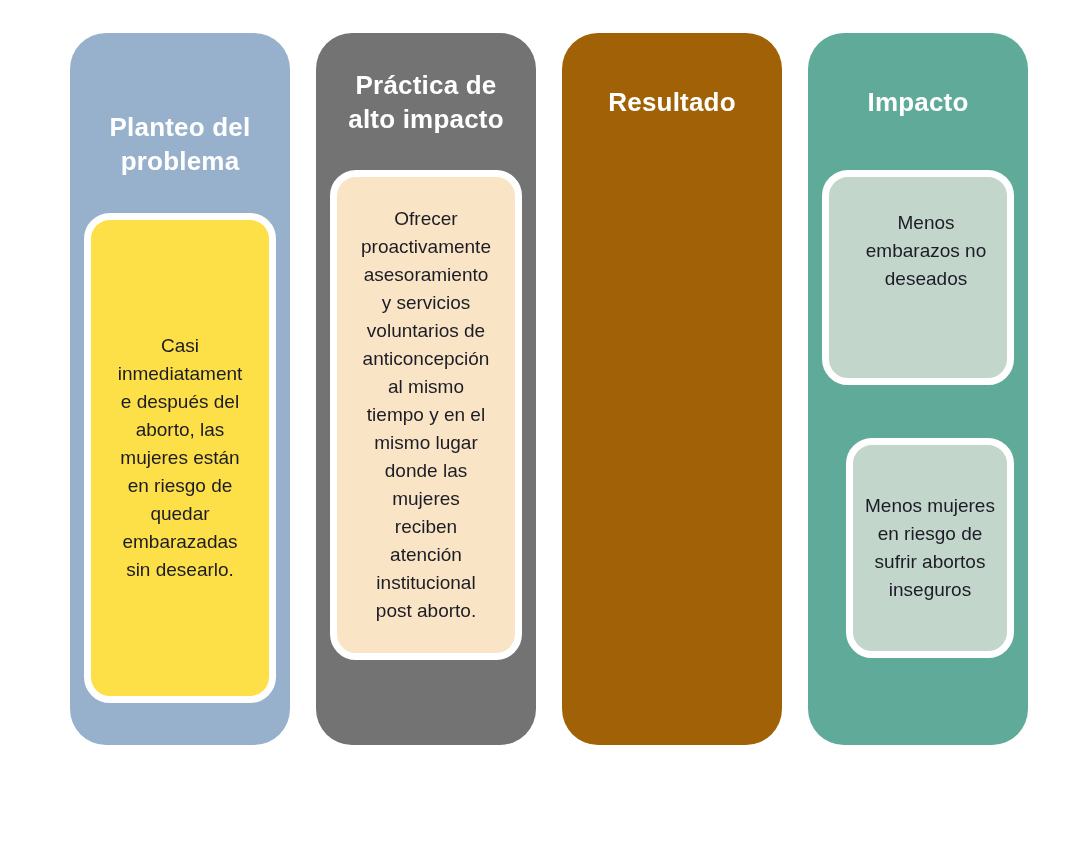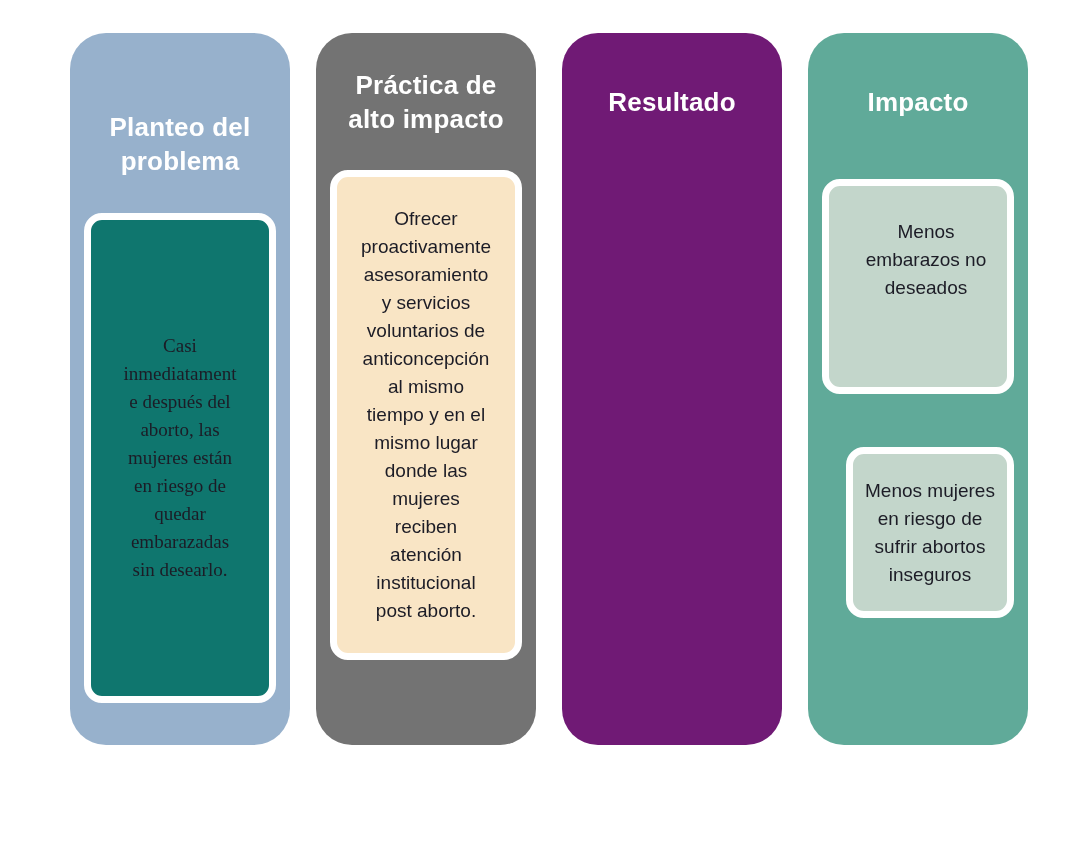--- a/index.html
+++ b/index.html
@@ -44,49 +44,49 @@
     letter-spacing: 0.2px;
   }
   .card-area {
     padding: 0 14px;
     display: flex;
     flex-direction: column;
   }
   .card {
     box-sizing: border-box;
     border: 7px solid #ffffff;
-    border-radius: 18px;
+    border-radius: 26px;
     display: flex;
     align-items: center;
     justify-content: center;
   }
   .card-tall { height: 490px; }
   .card-small-1 { height: 215px; margin-bottom: 53px; align-items: flex-start; }
   .card-small-1 .card-text { padding-top: 32px; padding-left: 16px; }
-  .card-small-2 { height: 171px; margin-left: 24px; }
+  .card-small-2 { height: 220px; margin-left: 24px; }
   .card-text {
     width: 100%;
     text-align: center;
     color: #1c1c26;
     font-size: 19px;
     line-height: 28px;
     white-space: pre-line;
   }
 </style>
 </head>
 <body>
 
 <div class="canvas">
   <div class="columns">
 
     <div class="column" style="background-color: rgb(151, 177, 204); justify-content: center;">
       <div class="col-header">Planteo del
 problema</div>
       <div class="card-area">
-        <div class="card card-tall" style="background-color: #0f766e; font-family: Liberation Serif, serif;">
+        <div class="card card-tall" style="background-color: #fde047;">
           <div class="card-text">Casi
 inmediatament
 e después del
 aborto, las
 mujeres están
 en riesgo de
 quedar
 embarazadas
 sin desearlo.</div>
         </div>
@@ -110,25 +110,25 @@
 donde las
 mujeres
 reciben
 atención
 institucional
 post aborto.</div>
         </div>
       </div>
     </div>
 
-    <div class="column" style="background-color: #701a75;">
+    <div class="column" style="background-color: #a16207;">
       <div class="col-header">Resultado</div>
     </div>
 
-    <div class="column" style="background-color: rgb(96, 170, 153); gap: 9px;">
+    <div class="column" style="background-color: rgb(96, 170, 153);">
       <div class="col-header">Impacto</div>
       <div class="card-area">
         <div class="card card-small-1" style="background-color: rgb(195, 214, 203);">
           <div class="card-text">Menos
 embarazos no
 deseados</div>
         </div>
         <div class="card card-small-2" style="background-color: rgb(195, 214, 203);">
           <div class="card-text">Menos mujeres
 en riesgo de

